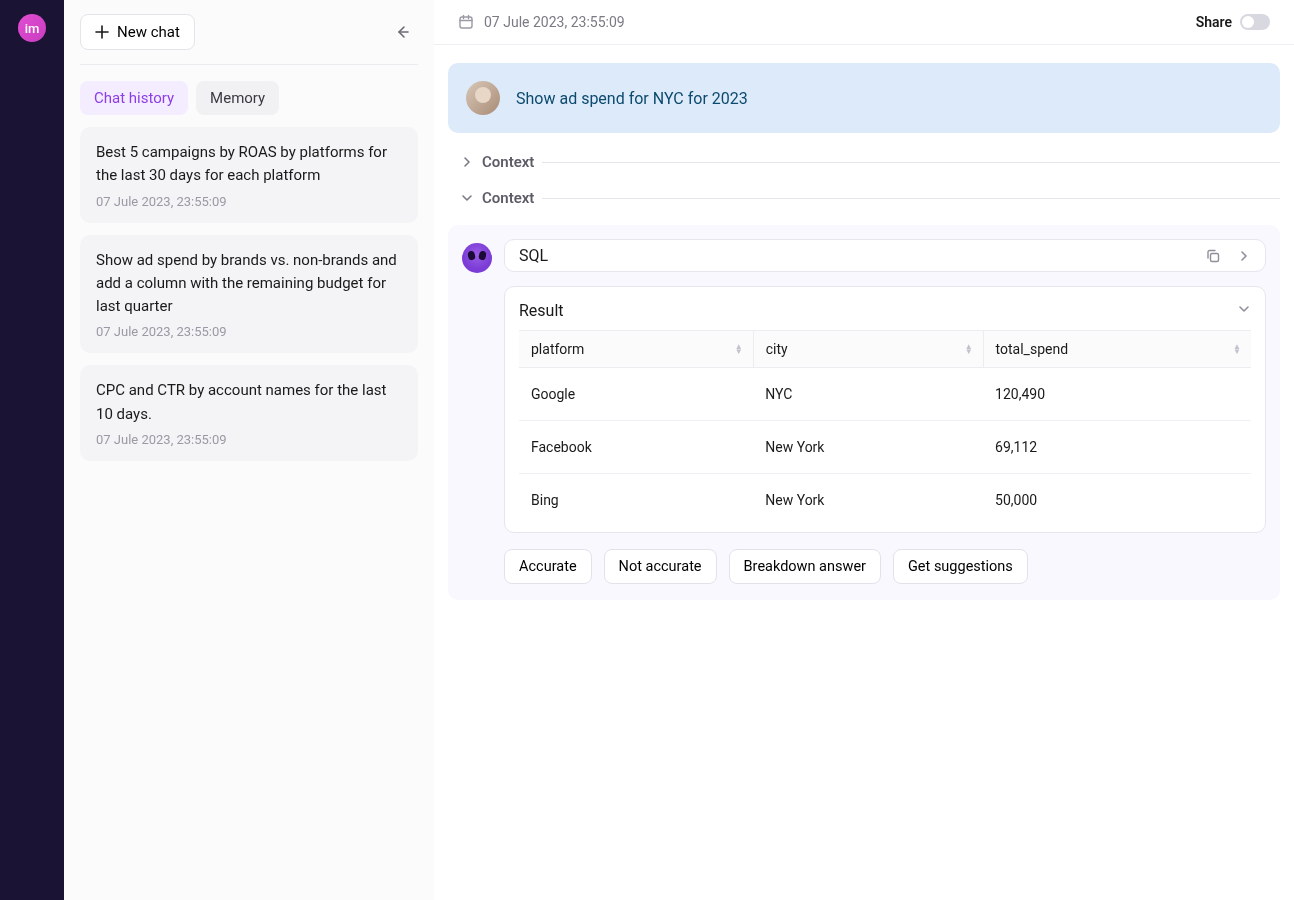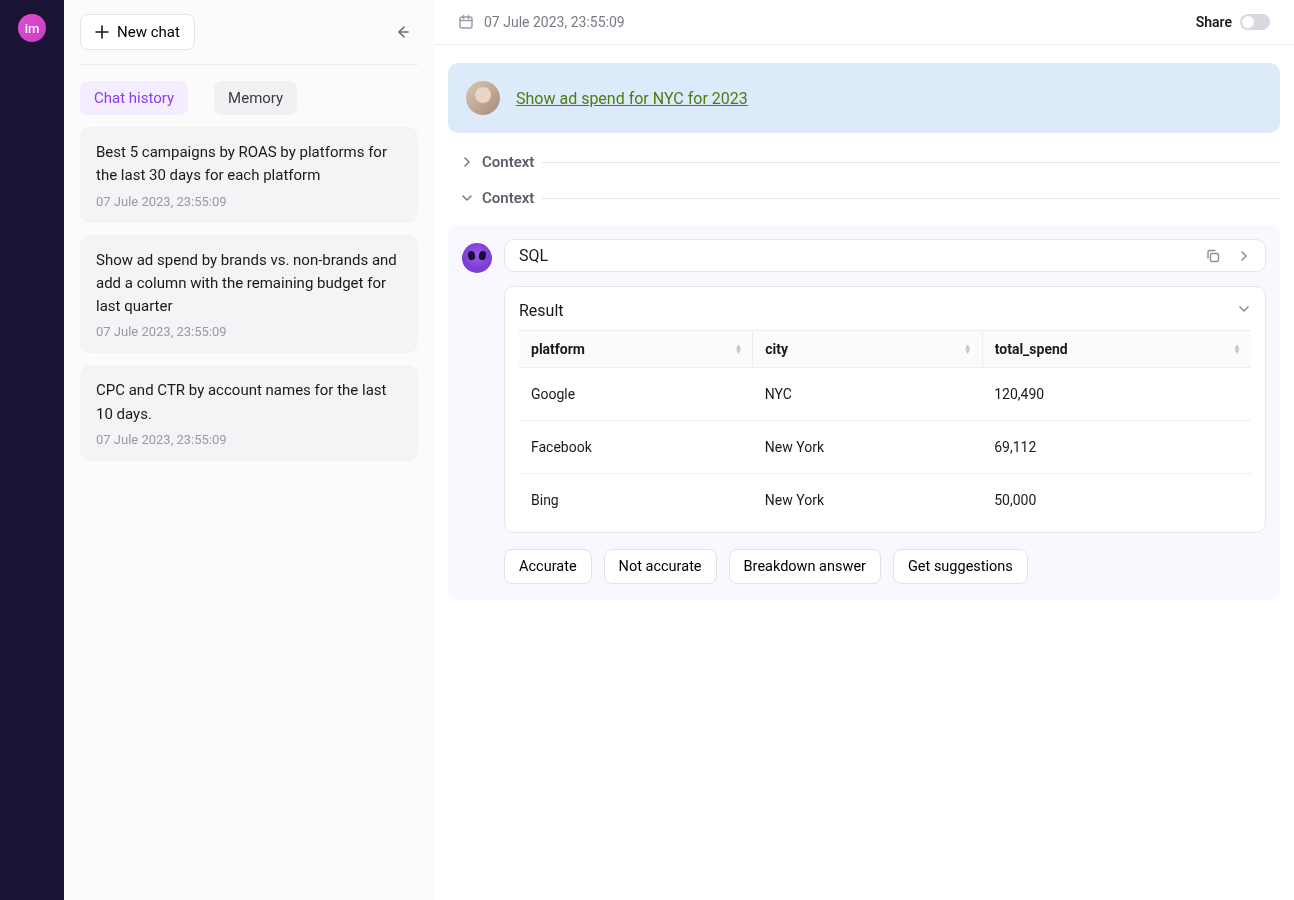--- a/index.html
+++ b/index.html
@@ -8,21 +8,21 @@
     
     .nav-rail { width: 64px; background: #1a1333; display: flex; flex-direction: column; align-items: center; padding-top: 14px; }
     .logo { width: 28px; height: 28px; border-radius: 50%; background: linear-gradient(135deg, #e14dd2, #c93dc0); display: flex; align-items: center; justify-content: center; color: #fff; font-size: 13px; font-weight: 500; }
     
     .sidebar { width: 370px; background: #fbfbfc; display: flex; flex-direction: column; padding: 0 16px; }
     .sidebar-header { display: flex; align-items: center; padding: 14px 0; border-bottom: 1px solid #ececf0; }
     .new-chat-btn { display: flex; align-items: center; gap: 8px; padding: 8px 14px; background: #fff; border: 1px solid #e4e4eb; border-radius: 8px; font-size: 15px; cursor: pointer; font-family: inherit; }
     .plus-icon { width: 14px; height: 14px; }
     .collapse-btn { margin-left: auto; width: 32px; height: 32px; display: flex; align-items: center; justify-content: center; cursor: pointer; color: #6b6b76; background: none; border: none; }
     
-    .tabs { display: flex; gap: 26px; padding: 16px 0 12px; }
+    .tabs { display: flex; gap: 8px; padding: 16px 0 12px; }
     .tab { padding: 8px 14px; border-radius: 8px; font-size: 15px; cursor: pointer; background: none; border: none; font-family: inherit; }
     .tab.active { background: #f4edff; color: #8c3de8; }
     .tab.inactive { background: #f1f1f3; color: #3a3a42; }
     
     .chat-list { display: flex; flex-direction: column; gap: 12px; }
     .chat-item { background: #f4f4f6; border-radius: 10px; padding: 14px 16px; cursor: pointer; }
     .chat-title { font-size: 15px; line-height: 1.55; color: #1a1a1a; margin-bottom: 6px; }
     .chat-time { font-size: 13px; color: #9a9aa5; }
     
     .main { flex: 1; display: flex; flex-direction: column; }
@@ -31,21 +31,21 @@
     .share-area { margin-left: auto; display: flex; align-items: center; gap: 8px; justify-content: flex-end; }
     .share-label { font-size: 14px; font-weight: 600; }
     .toggle { width: 30px; height: 16px; border-radius: 10px; background: #d8d8e0; position: relative; cursor: pointer; }
     .toggle::after { content: ""; position: absolute; width: 12px; height: 12px; border-radius: 50%; background: #fff; top: 2px; left: 2px; }
     
     .content { padding: 18px 14px 0 14px; }
     
     .prompt-card { background: #dceaf9; border-radius: 10px; padding: 18px 18px; display: flex; align-items: center; gap: 16px; margin-bottom: 20px; }
     .avatar { width: 34px; height: 34px; border-radius: 50%; background: linear-gradient(135deg, #d9c7b8, #a88c75); flex-shrink: 0; position: relative; overflow: hidden; }
     .avatar::after { content: ""; position: absolute; top: 6px; left: 9px; width: 16px; height: 16px; border-radius: 50%; background: #e8d6c6; }
-    .prompt-text { font-size: 16px; color: #4d7c0f; text-decoration: underline; }
+    .prompt-text { font-size: 16px; color: #0c4a6e; }
     
     .section-row { display: flex; align-items: center; gap: 8px; margin: 0 0 18px 12px; }
     .section-row .label { font-size: 15px; font-weight: 600; color: #5d5d68; }
     .section-divider { flex: 1; height: 1px; background: #e5e5ec; }
     .chevron { color: #7a7a85; flex-shrink: 0; }
     
     .answer-box { background: #faf8ff; border-radius: 10px; padding: 14px 14px 16px; display: flex; gap: 12px; }
     .bot-avatar { width: 30px; height: 30px; border-radius: 50%; background: radial-gradient(circle at 50% 40%, #9b5de5 0%, #7b3dd6 60%); flex-shrink: 0; margin-top: 4px; position: relative; }
     .bot-avatar::before, .bot-avatar::after { content: ""; position: absolute; width: 7px; height: 9px; background: #1b0b36; border-radius: 50% 50% 40% 40%; top: 8px; }
     .bot-avatar::before { left: 6px; transform: rotate(-12deg); }
@@ -56,21 +56,21 @@
     .sql-label { font-size: 16px; }
     .sql-actions { margin-left: auto; display: flex; gap: 16px; color: #8f8f9a; }
     .icon-btn { cursor: pointer; display: flex; align-items: center; background: none; border: none; color: inherit; padding: 0; }
     
     .result-card { background: #fff; border: 1px solid #e6e6ee; border-radius: 10px; padding: 14px 14px 6px; }
     .result-head { display: flex; align-items: center; margin-bottom: 10px; }
     .result-label { font-size: 16px; }
     .result-collapse { margin-left: auto; color: #8f8f9a; cursor: pointer; background: none; border: none; }
     
     .table { width: 100%; border-collapse: collapse; }
-    .table th { text-align: left; font-weight: 700; font-size: 14px; padding: 10px 12px; background: #fbfbfc; border-top: 1px solid #ececf1; border-bottom: 1px solid #ececf1; position: relative; }
+    .table th { text-align: left; font-weight: 400; font-size: 14px; padding: 10px 12px; background: #fbfbfc; border-top: 1px solid #ececf1; border-bottom: 1px solid #ececf1; position: relative; }
     .table th + th { border-left: 1px solid #ececf1; }
     .sort-icon { position: absolute; right: 10px; top: 50%; transform: translateY(-50%); color: #c2c2cc; display: flex; flex-direction: column; line-height: 5px; font-size: 8px; }
     .table td { padding: 18px 12px; font-size: 14px; border-bottom: 1px solid #f0f0f4; }
     .table tr:last-child td { border-bottom: none; }
     
     .feedback-row { display: flex; gap: 12px; margin-top: 2px; }
     .feedback-btn { background: #fff; border: 1px solid #e2e2ea; border-radius: 8px; padding: 8px 14px; font-size: 14.5px; cursor: pointer; font-family: inherit; }
   </style>
 </head>
 <body>

